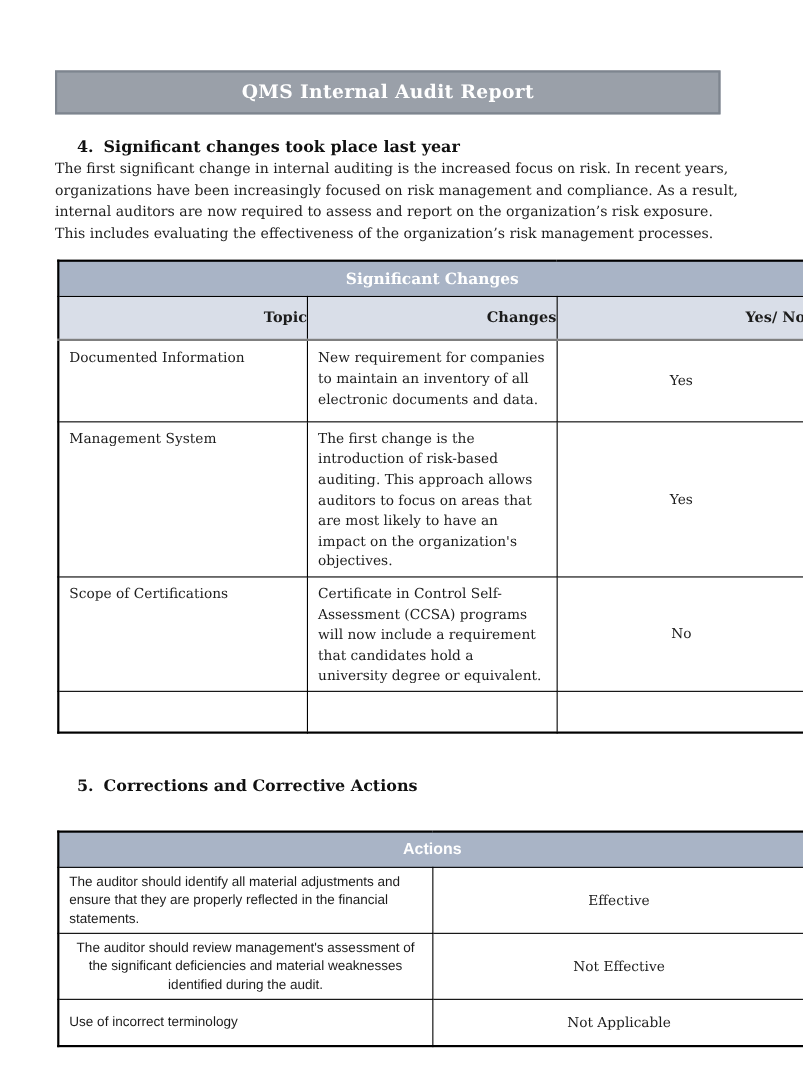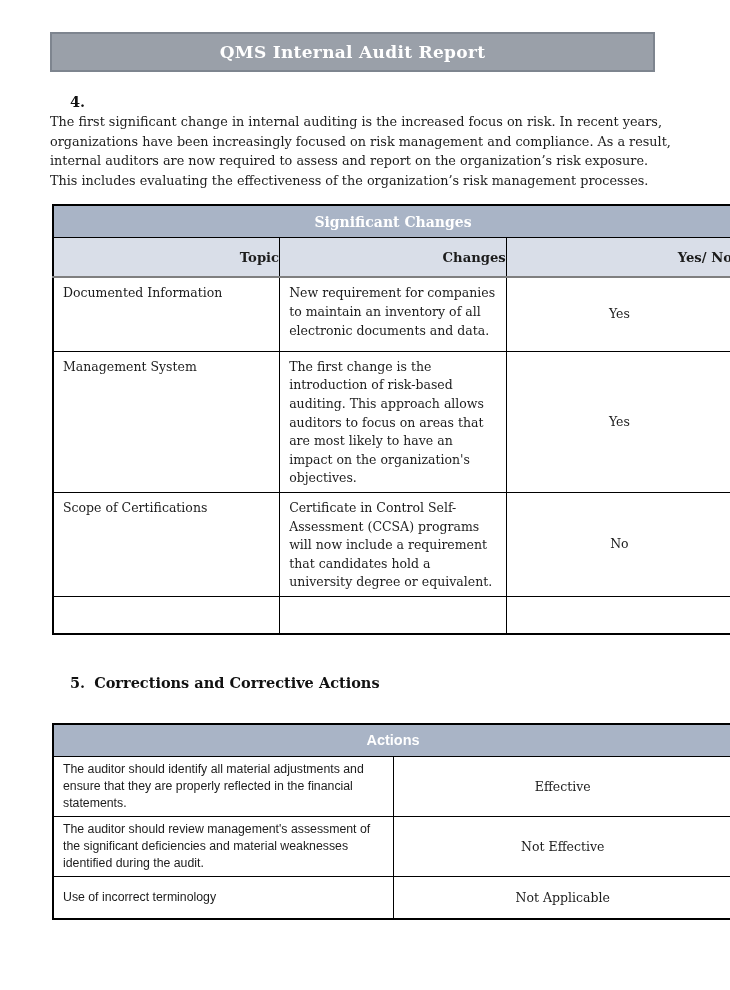--- a/index.html
+++ b/index.html
@@ -10,21 +10,21 @@
     color: var(--body-text, #1c1c1c);
     position: relative;
   }
   .page { padding: 32px 53px 0 50px; }
 
   
   .title-bar {
     width: 605px; height: 40px;
     background: var(--title-bar-bg, #9aa0a9);
     border: 2px solid var(--title-bar-border, #7e858f);
-    display: flex; align-items: center; justify-content: center;
+    display: flex; align-items: center; justify-content: center; margin-top: 32px;
   }
   .title-bar span {
     color: #ffffff; font-weight: bold; font-size: 17px;
     letter-spacing: 0.3px;
   }
 
   
   .section-heading {
     display: flex; gap: 9px; margin: 21px 0 0 20px;
     font-size: 14.5px; font-weight: bold; color: #111;
@@ -68,34 +68,35 @@
   .actions-table .colhead { height: 30px; font-size: 13px; border-bottom: 1.5px solid #333; }
   .actions-table td {
     font-size: 12.3px; line-height: 17px;
     vertical-align: middle; padding: 4px 9px;
   }
   .actions-table td.status {
     font-family: "DejaVu Serif", serif; font-size: 12.5px;
     text-align: center;
   }
   .actions-table tr.r1 td { height: 43px; }
-  .actions-table tr.r2 td { height: 42px; }
+  .actions-table tr.r2 td { height: 42px; text-align: center; }
   .actions-table tr.r3 td { height: 42px; }
 </style>
 </head>
 <body>
 
 <div class="page">
 
   <header class="title-bar">
     <span>QMS Internal Audit Report</span>
   </header>
 
   <h2 class="section-heading">
     <span>4.</span>
+    <span>Significant changes took place last year</span>
   </h2>
 
   <p class="body-par">The first significant change in internal auditing is the increased focus on risk. In recent years, organizations have been increasingly focused on risk management and compliance. As a result, internal auditors are now required to assess and report on the organization’s risk exposure. This includes evaluating the effectiveness of the organization’s risk management processes.</p>
 
   <table class="changes-table">
     <thead>
       <tr>
         <th class="banner-cell" colspan="3">Significant Changes</th>
       </tr>
       <tr>

